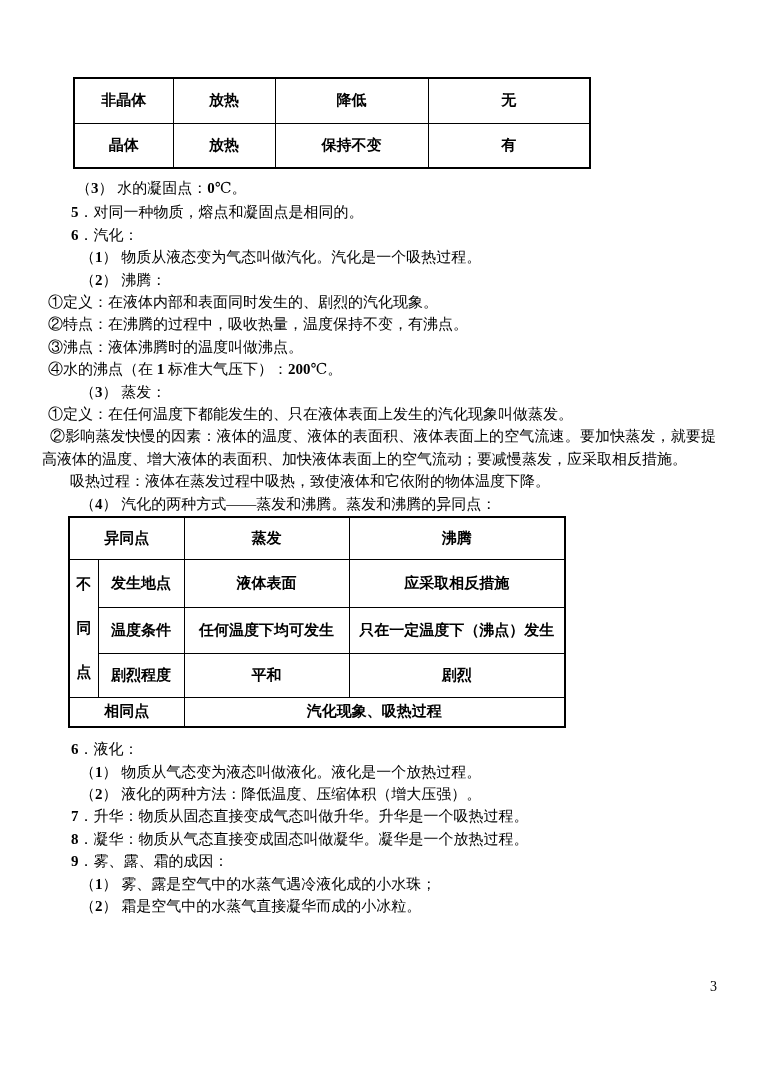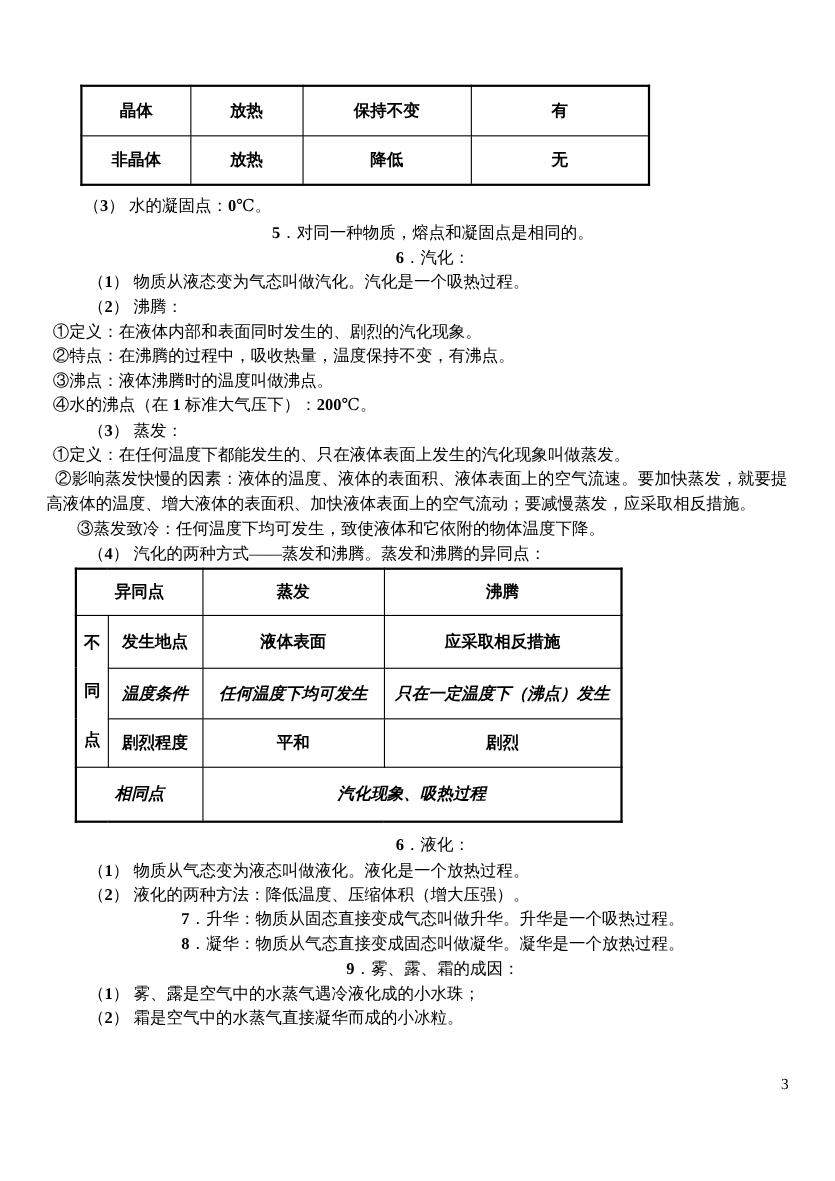--- a/index.html
+++ b/index.html
@@ -12,21 +12,21 @@
     font-family: "Liberation Serif", "DejaVu Serif", serif;
     overflow: hidden;
   }
   .para {
     margin: 0 43px 0 42px;
     font-size: 15px;
     line-height: 22.4px;
     text-align: left;
     white-space: normal;
   }
-  .p-a   { text-indent: 29px; text-align: center; }  
+  .p-a   { text-indent: 29px; }  
   .p-b   { text-indent: 38px; }  
   .p-b3  { text-indent: 34px; }  
   .p-fl  { text-indent: 6px;  }  
   .p-c   { text-indent: 28px; }  
   .p-long{ text-indent: 8px; text-align: justify; }
   .mt2   { margin-top: 2px; }
 
   table {
     border-collapse: collapse;
     table-layout: fixed;
@@ -48,23 +48,23 @@
   }
   .t1 tr { height: 45px; }
 
   .t2 {
     width: 496px;
     margin: 1px 0 10px 68px;
     border: 2px solid #000;
   }
   .t2 .r0 { height: 42px; }
   .t2 .r1 { height: 48px; }
-  .t2 .r2 { height: 46px; font-style: italic; }
+  .t2 .r2 { height: 46px; }
   .t2 .r3 { height: 44px; margin-top: 33px; }
-  .t2 .r4 { height: 50px; font-style: italic; }
+  .t2 .r4 { height: 30px; }
   .vcell { padding: 0; }
   .vstack {
     display: flex;
     flex-direction: column;
     justify-content: space-around;
     align-items: center;
     height: 100%;
     min-height: 132px;
   }
   .pageno {
@@ -82,47 +82,47 @@
 
   <table class="t1">
     <colgroup>
       <col style="width:99px">
         <col style="width:102px">
         <col style="width:153px">
         <col style="width:162px">
     </colgroup>
     <tbody>
       <tr>
+        <td>非晶体</td>
+        <td>放热</td>
+        <td>降低</td>
+        <td>无</td>
+      </tr>
+      <tr>
         <td>晶体</td>
         <td>放热</td>
         <td>保持不变</td>
         <td>有</td>
-      </tr>
-      <tr>
-        <td>非晶体</td>
-        <td>放热</td>
-        <td>降低</td>
-        <td>无</td>
       </tr>
     </tbody>
   </table>
 
   <div class="para p-b3">（<b>3</b>） 水的凝固点：<b>0</b>℃。</div>
   <div class="para p-a mt2"><b>5</b>．对同一种物质，熔点和凝固点是相同的。</div>
   <div class="para p-a"><b>6</b>．汽化：</div>
   <div class="para p-b">（<b>1</b>） 物质从液态变为气态叫做汽化。汽化是一个吸热过程。</div>
   <div class="para p-b">（<b>2</b>） 沸腾：</div>
   <div class="para p-fl">①定义：在液体内部和表面同时发生的、剧烈的汽化现象。</div>
   <div class="para p-fl">②特点：在沸腾的过程中，吸收热量，温度保持不变，有沸点。</div>
   <div class="para p-fl">③沸点：液体沸腾时的温度叫做沸点。</div>
   <div class="para p-fl">④水的沸点（在 <b>1</b> 标准大气压下）：<b>200</b>℃。</div>
   <div class="para p-b">（<b>3</b>） 蒸发：</div>
   <div class="para p-fl">①定义：在任何温度下都能发生的、只在液体表面上发生的汽化现象叫做蒸发。</div>
   <div class="para p-long">②影响蒸发快慢的因素：液体的温度、液体的表面积、液体表面上的空气流速。要加快蒸发，就要提高液体的温度、增大液体的表面积、加快液体表面上的空气流动；要减慢蒸发，应采取相反措施。</div>
-  <div class="para p-c">③蒸发致冷：任何温度下均可发生，致使液体和它依附的物体温度下降。</div>
+  <div class="para p-c">吸热过程：液体在蒸发过程中吸热，致使液体和它依附的物体温度下降。</div>
   <div class="para p-b">（<b>4</b>） 汽化的两种方式——蒸发和沸腾。蒸发和沸腾的异同点：</div>
 
   <table class="t2">
     <colgroup>
       <col style="width:29px">
         <col style="width:86px">
         <col style="width:165px">
         <col style="width:216px">
     </colgroup>
     <tbody>

